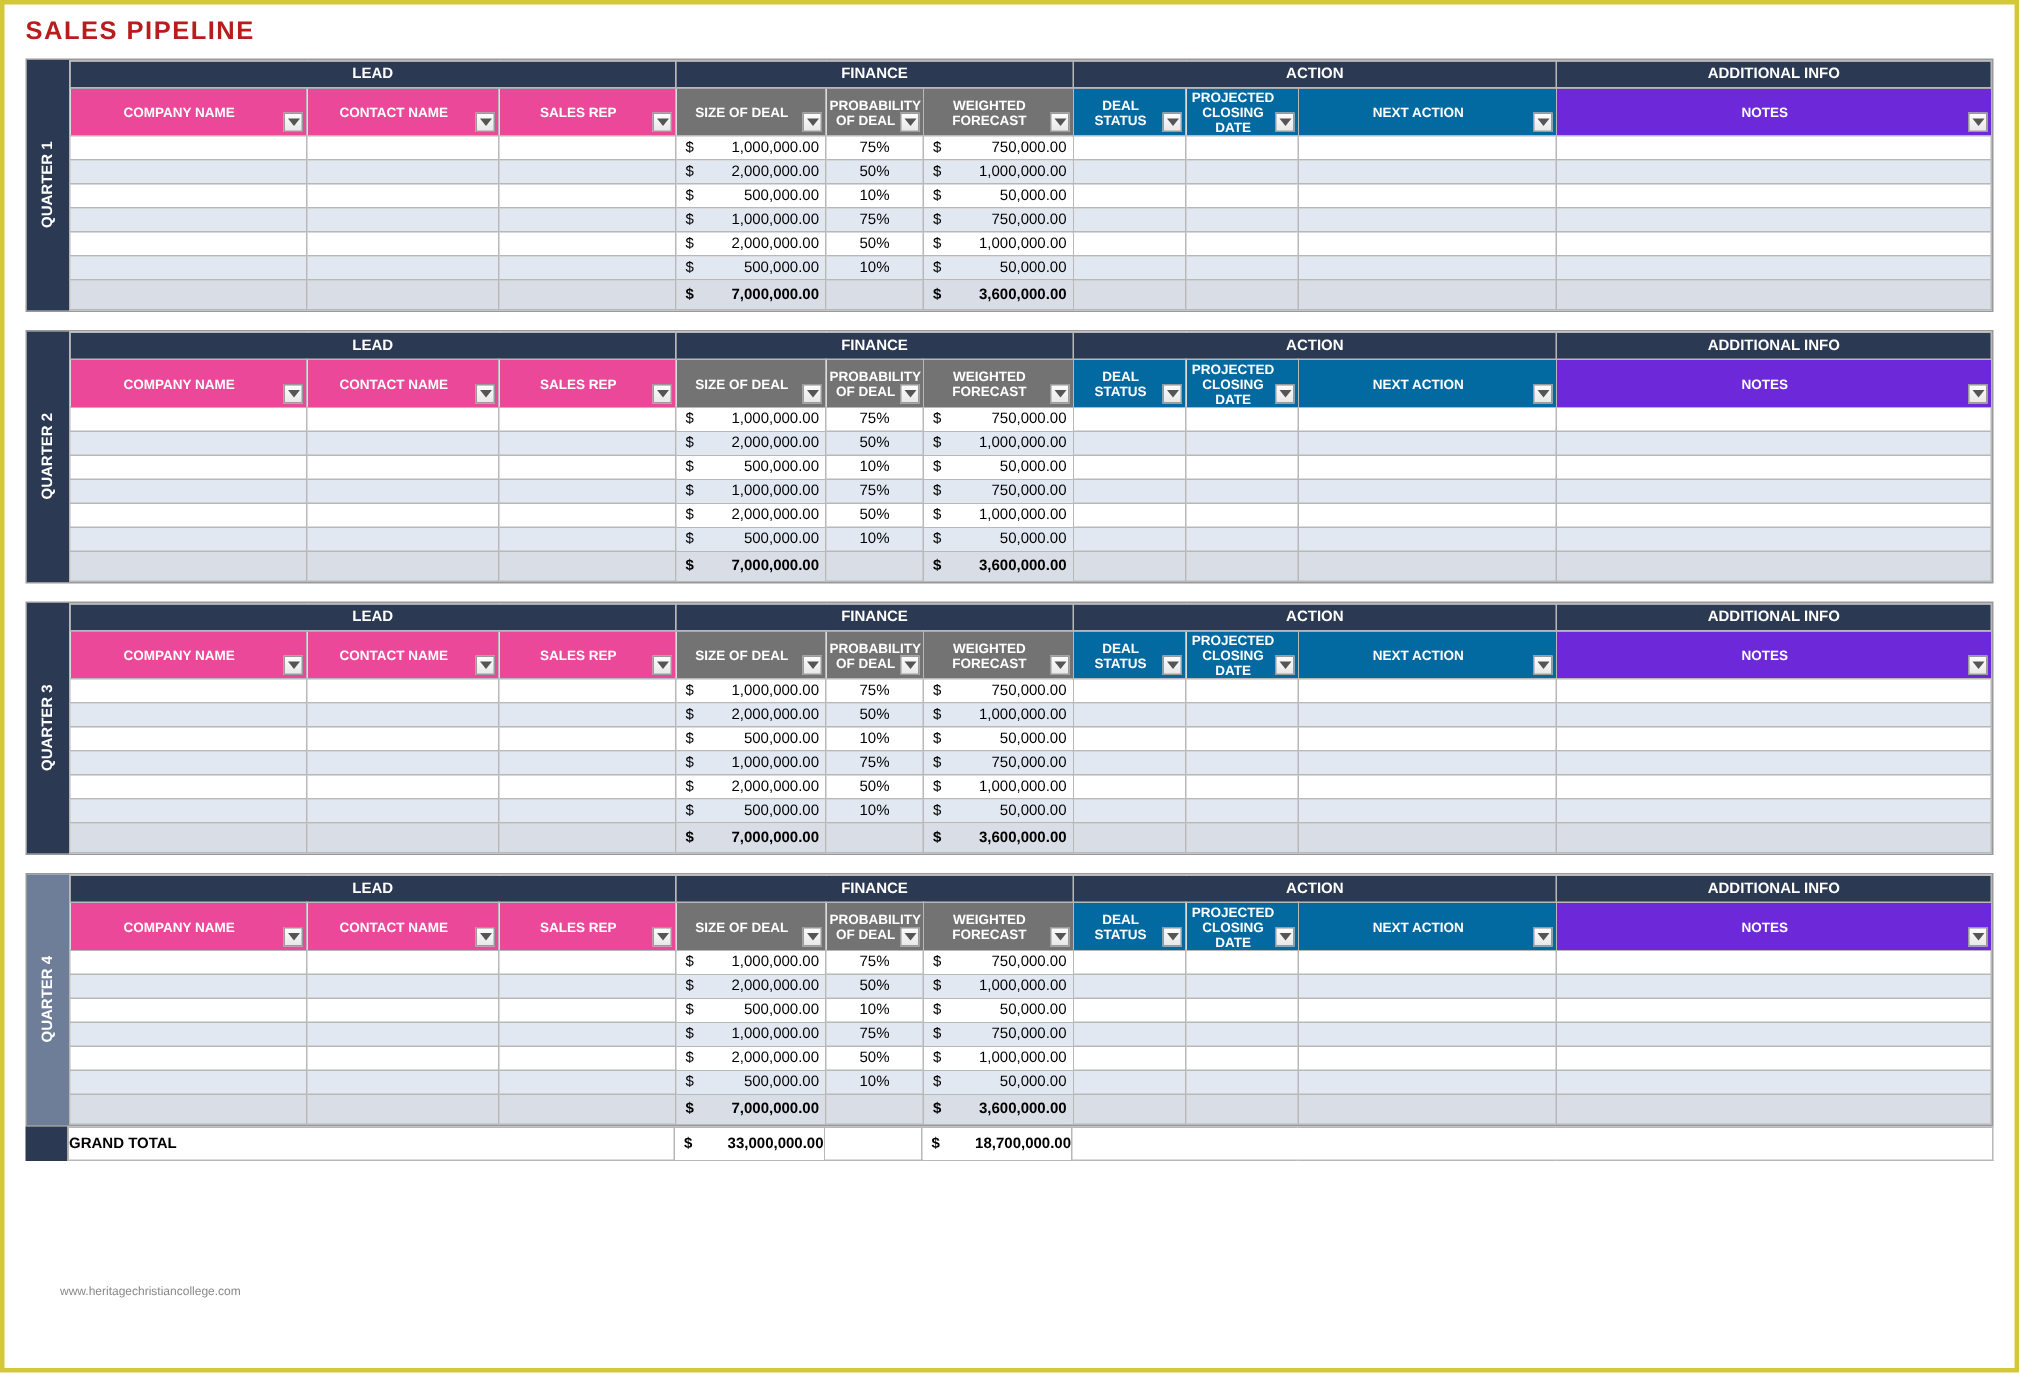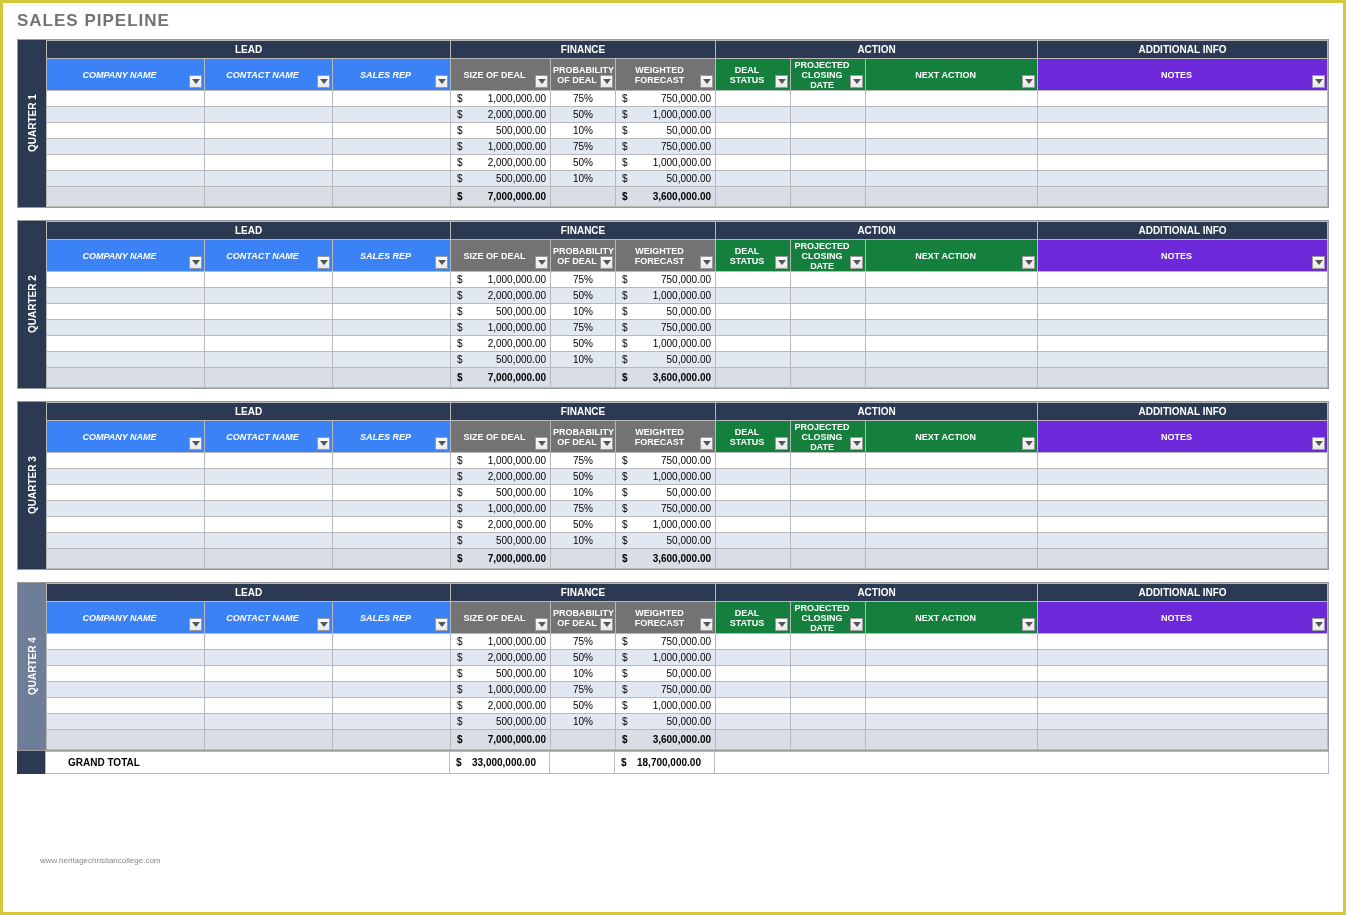--- a/index.html
+++ b/index.html
@@ -8,21 +8,21 @@
     background: #fff;
     border: 3px solid #d4c838;
     width: 1346px;
     height: 915px;
     padding: 8px 14px;
     overflow: hidden;
   }
   .title {
     font-size: 17px;
     font-weight: bold;
-    color: #737373;
+    color: #b91c1c;
     letter-spacing: 1px;
     margin-bottom: 8px;
   }
   .quarter {
     display: flex;
     margin-bottom: 12px;
     border: 1px solid #999;
   }
   .quarter-label {
     width: 28px;
@@ -52,23 +52,23 @@
   }
   .col-header th {
     color: #fff;
     height: 32px;
     position: relative;
     text-align: center;
     font-weight: bold;
     font-size: 9px;
     padding: 0 14px 0 2px;
   }
-  .hdr-lead { background: #3b82f6; font-style: italic; }
+  .hdr-lead { background: #ec4899; }
   .hdr-finance { background: #737373; }
-  .hdr-action { background: #15803d; }
+  .hdr-action { background: #0369a1; }
   .hdr-notes { background: #6d28d9; }
   .filter-btn {
     position: absolute;
     right: 2px;
     bottom: 2px;
     width: 13px;
     height: 13px;
     background: linear-gradient(#fdfdfd,#e8e8e8);
     border: 1px solid #9a9a9a;
     display: flex;
@@ -96,21 +96,21 @@
     width: 28px;
     background: #2b3a52;
   }
   .grand-total table { flex: 1; }
   .grand-total td {
     background: #d8dde6;
     font-weight: bold;
     height: 22px;
     font-size: 10px;
     border: 1px solid #b8b8b8;
-    padding: 0 22px;
+    padding: 0 0;
   }
   .gt-label { text-align: left; padding-left: 6px; }
   .watermark {
     position: absolute;
     bottom: 50px;
     left: 40px;
     font-size: 8px;
     color: #888;
   }
   col.c-company { width: 158px; }

